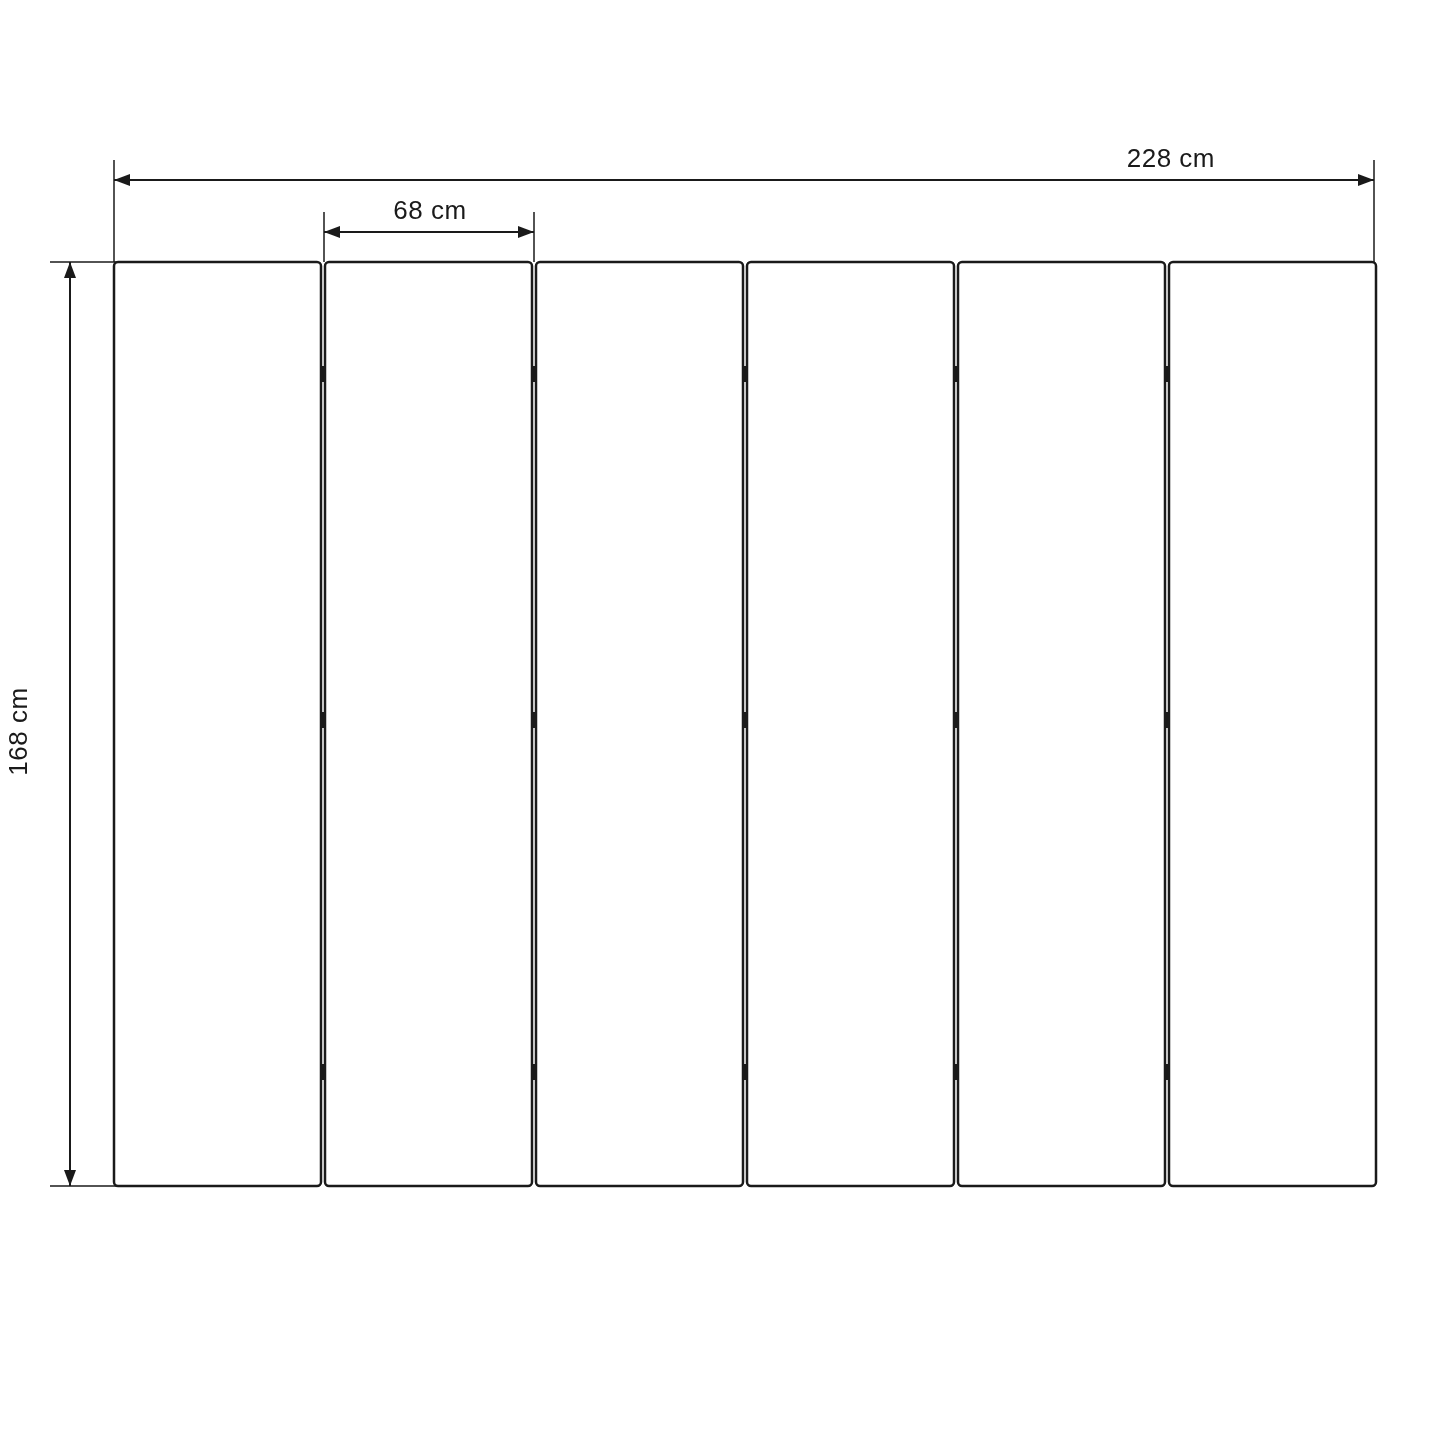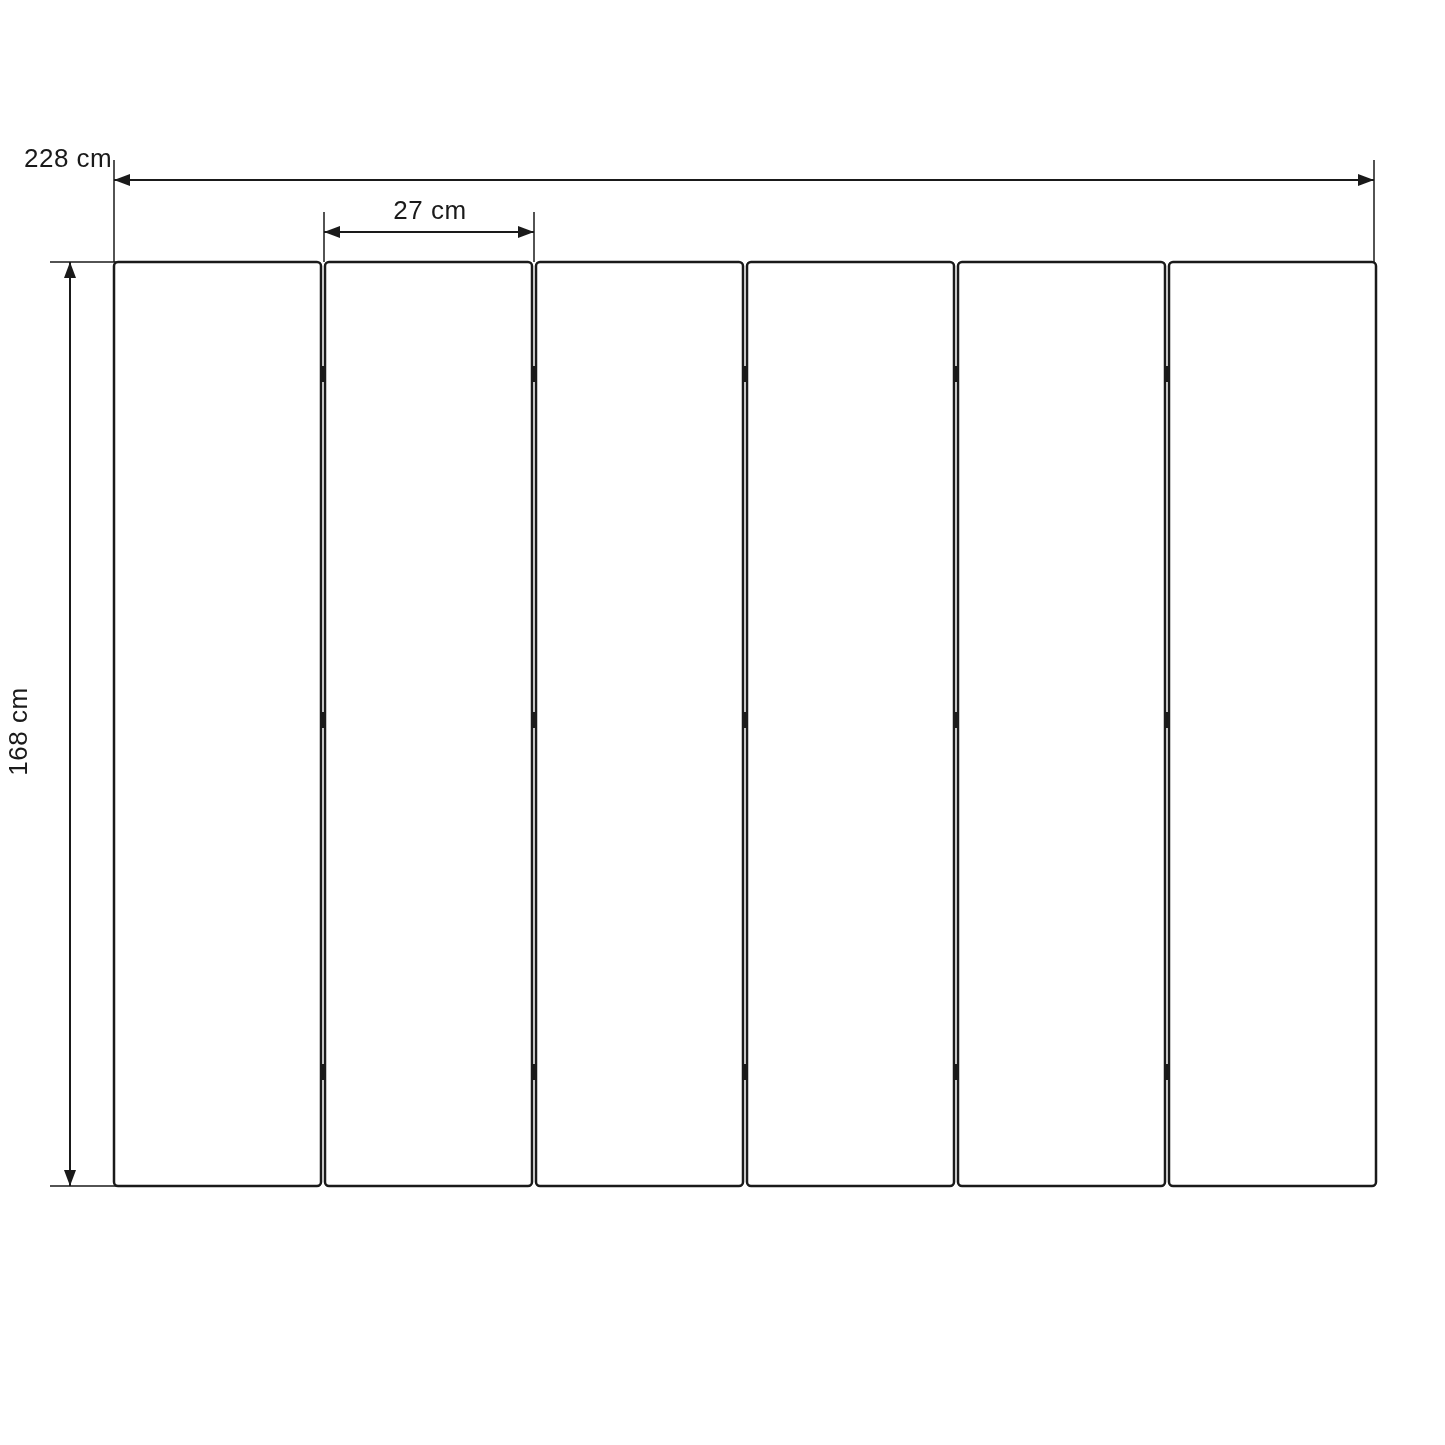--- a/index.html
+++ b/index.html
@@ -21,22 +21,21 @@
     position: absolute;
     font-size: 26px;
     color: #1a1a1a;
     letter-spacing: 0.5px;
     white-space: nowrap;
   }
   #width-label {
     left: 0;
     top: 143px;
     width: 1215px;
-    text-align: left;
-    padding-left: 24px;
+    text-align: right;
   }
   #panel-label {
     left: 325px;
     top: 195px;
     width: 210px;
     text-align: center;
   }
   #height-label {
     left: -62px;
     top: 716px;
@@ -109,17 +108,17 @@
       <rect x="953" y="1064" width="6" height="16" fill="#1a1a1a"></rect>
 
       <rect x="1164" y="366" width="6" height="16" fill="#1a1a1a"></rect>
       <rect x="1164" y="712" width="6" height="16" fill="#1a1a1a"></rect>
       <rect x="1164" y="1064" width="6" height="16" fill="#1a1a1a"></rect>
     </g>
   </svg>
 
   <div class="dim-label" id="width-label">228 cm</div>
 
-  <div class="dim-label" id="panel-label">27 cm</div>
+  <div class="dim-label" id="panel-label">68 cm</div>
 
   <div class="dim-label" id="height-label">168 cm</div>
 
 </div>
 
 </body></html>

